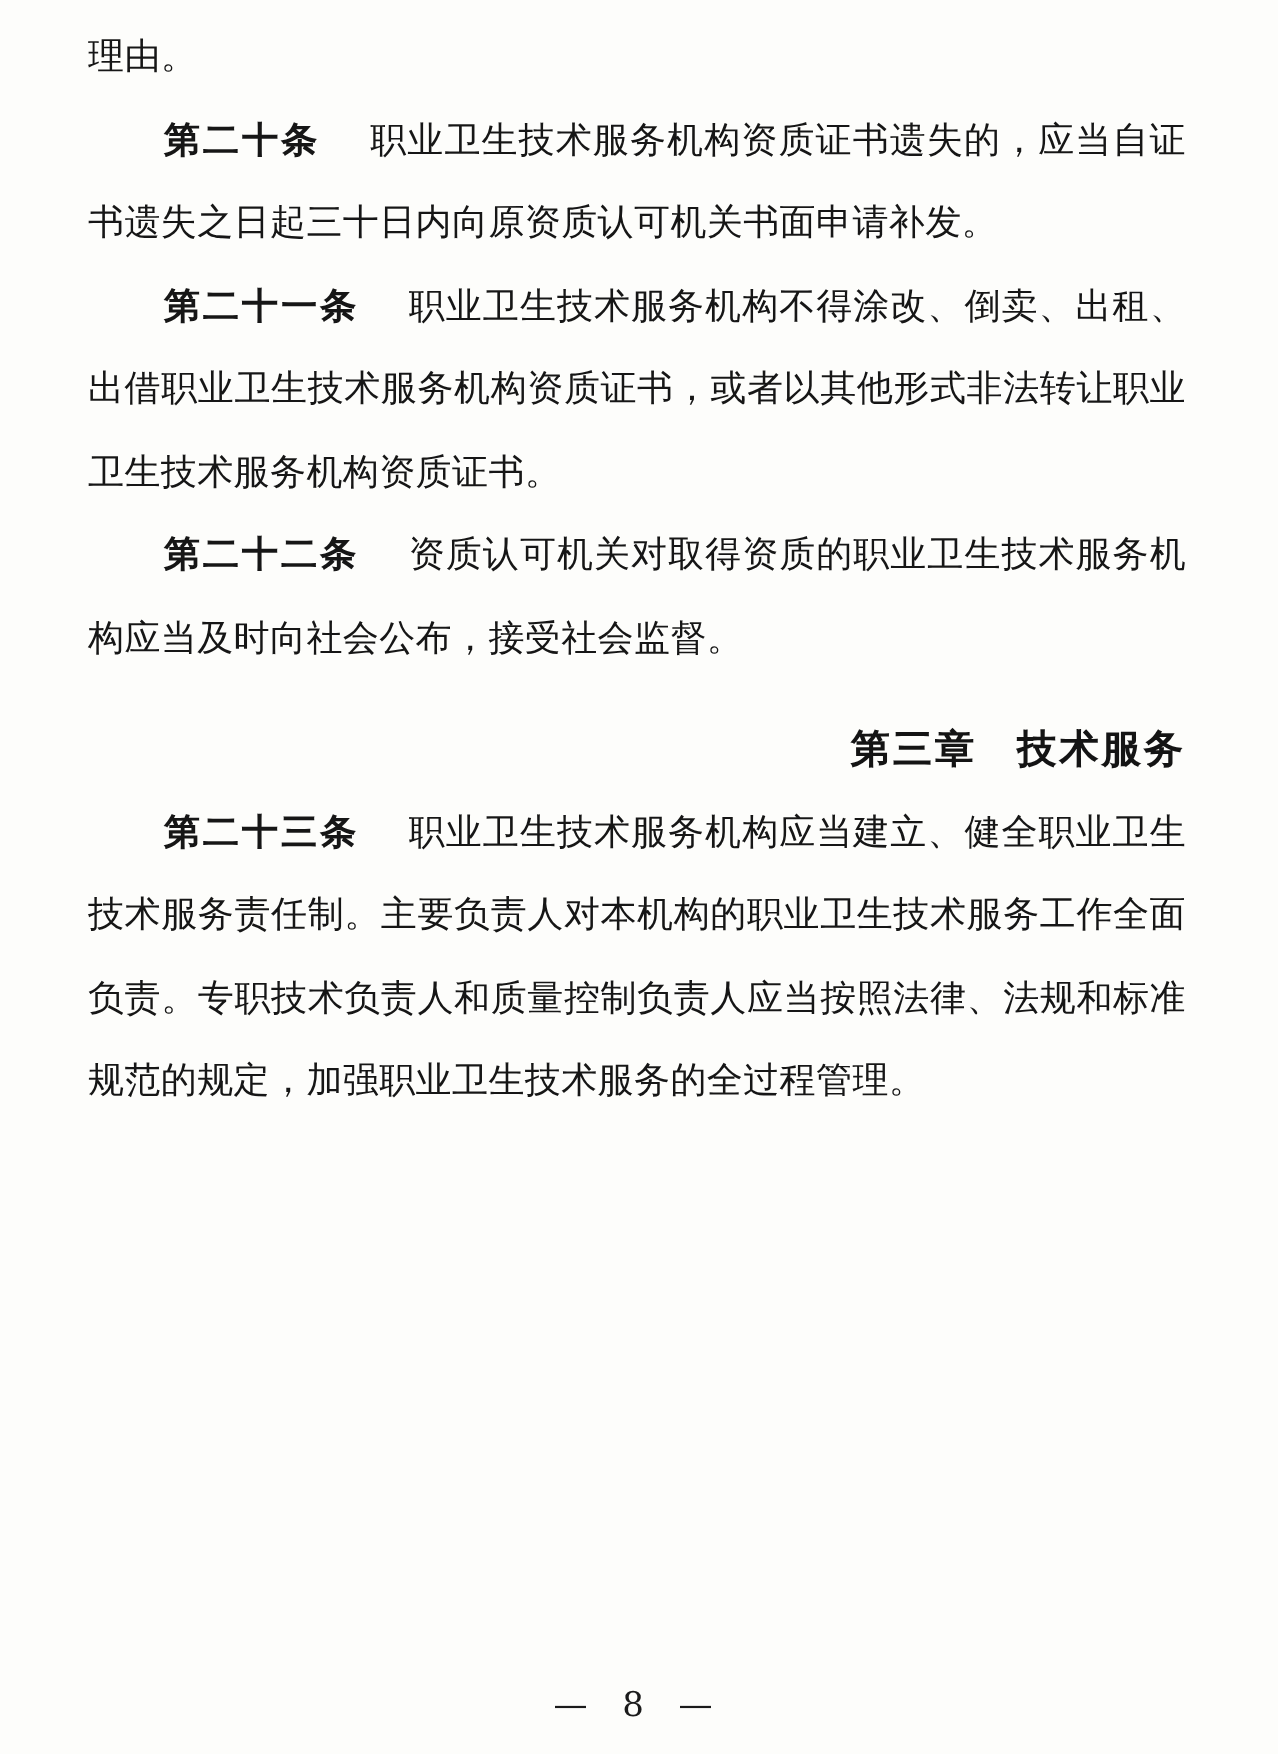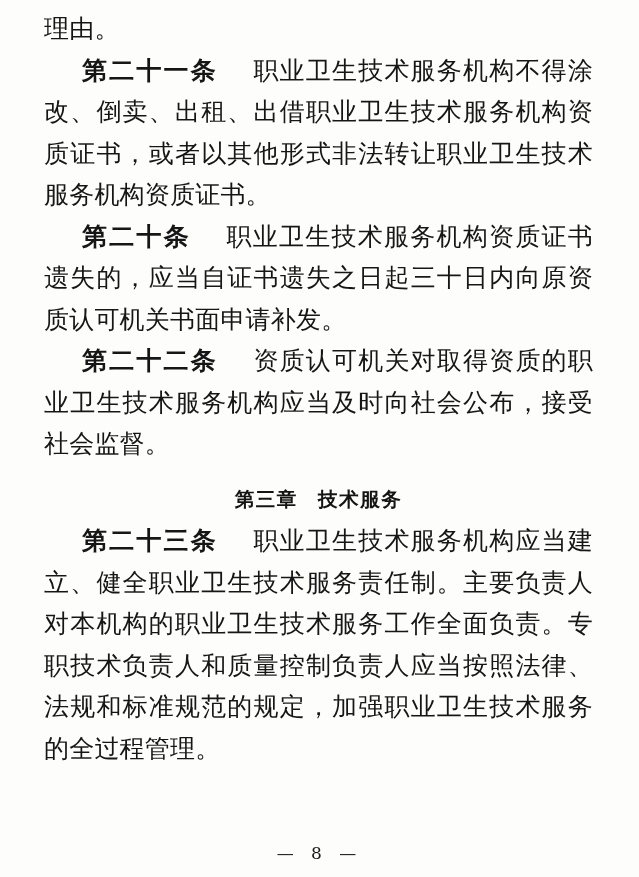--- a/index.html
+++ b/index.html
@@ -16,41 +16,41 @@
   }
   .page {
     position: relative;
     width: 639px;
     height: 877px;
     background: #fdfdfb;
     box-sizing: border-box;
     padding: 6px 46px 0 44px;
   }
   .para {
-    font-size: 25px;
+    font-size: 18px;
     line-height: 41.5px;
     text-align: justify;
     text-justify: inter-ideograph;
     letter-spacing: 0.2px;
     margin: 0;
     text-indent: 0;
     color: #161616;
   }
   .para.indent {
     text-indent: 38px;
   }
   .lead {
     font-weight: bold;
     letter-spacing: 1.2px;
   }
   .chapter {
     font-size: 19.6px;
     line-height: 41.5px;
     font-weight: bold;
-    text-align: center;
+    text-align: right;
     letter-spacing: 1.5px;
     margin: 14px 0 0 0;
     color: #141414;
   }
   .chapter .gap {
     display: inline-block;
     width: 20px;
   }
   .footer {
     position: absolute;
@@ -72,27 +72,27 @@
   <div class="spacer-top"></div>
 
   <p class="para">
     <span>理由。</span>
   </p>
 
 
 
 
   <p class="para indent">
-    <span class="lead">第二十一条</span>
-    <span class="gapsep">　</span><span>职业卫生技术服务机构不得涂改、倒卖、出租、出借职业卫生技术服务机构资质证书，或者以其他形式非法转让职业卫生技术服务机构资质证书。</span>
+    <span class="lead">第二十条</span>
+    <span class="gapsep">　</span><span>职业卫生技术服务机构资质证书遗失的，应当自证书遗失之日起三十日内向原资质认可机关书面申请补发。</span>
   </p>
 
   <p class="para indent">
-    <span class="lead">第二十条</span>
-    <span class="gapsep">　</span><span>职业卫生技术服务机构资质证书遗失的，应当自证书遗失之日起三十日内向原资质认可机关书面申请补发。</span>
+    <span class="lead">第二十一条</span>
+    <span class="gapsep">　</span><span>职业卫生技术服务机构不得涂改、倒卖、出租、出借职业卫生技术服务机构资质证书，或者以其他形式非法转让职业卫生技术服务机构资质证书。</span>
   </p>
 
   <p class="para indent">
     <span class="lead">第二十二条</span>
     <span class="gapsep">　</span><span>资质认可机关对取得资质的职业卫生技术服务机构应当及时向社会公布，接受社会监督。</span>
   </p>
 
   <div class="chapter">
     <span>第三章</span><span class="gap"></span><span>技术服务</span>
   </div>

